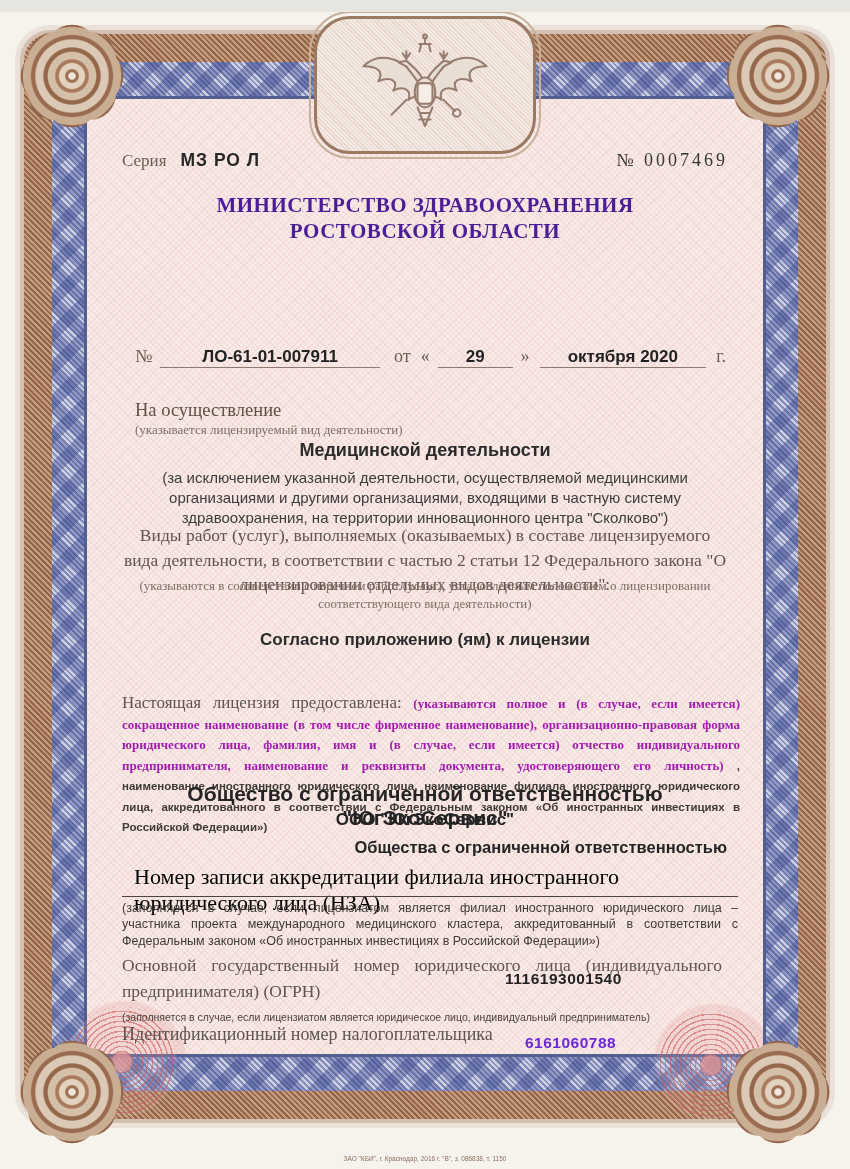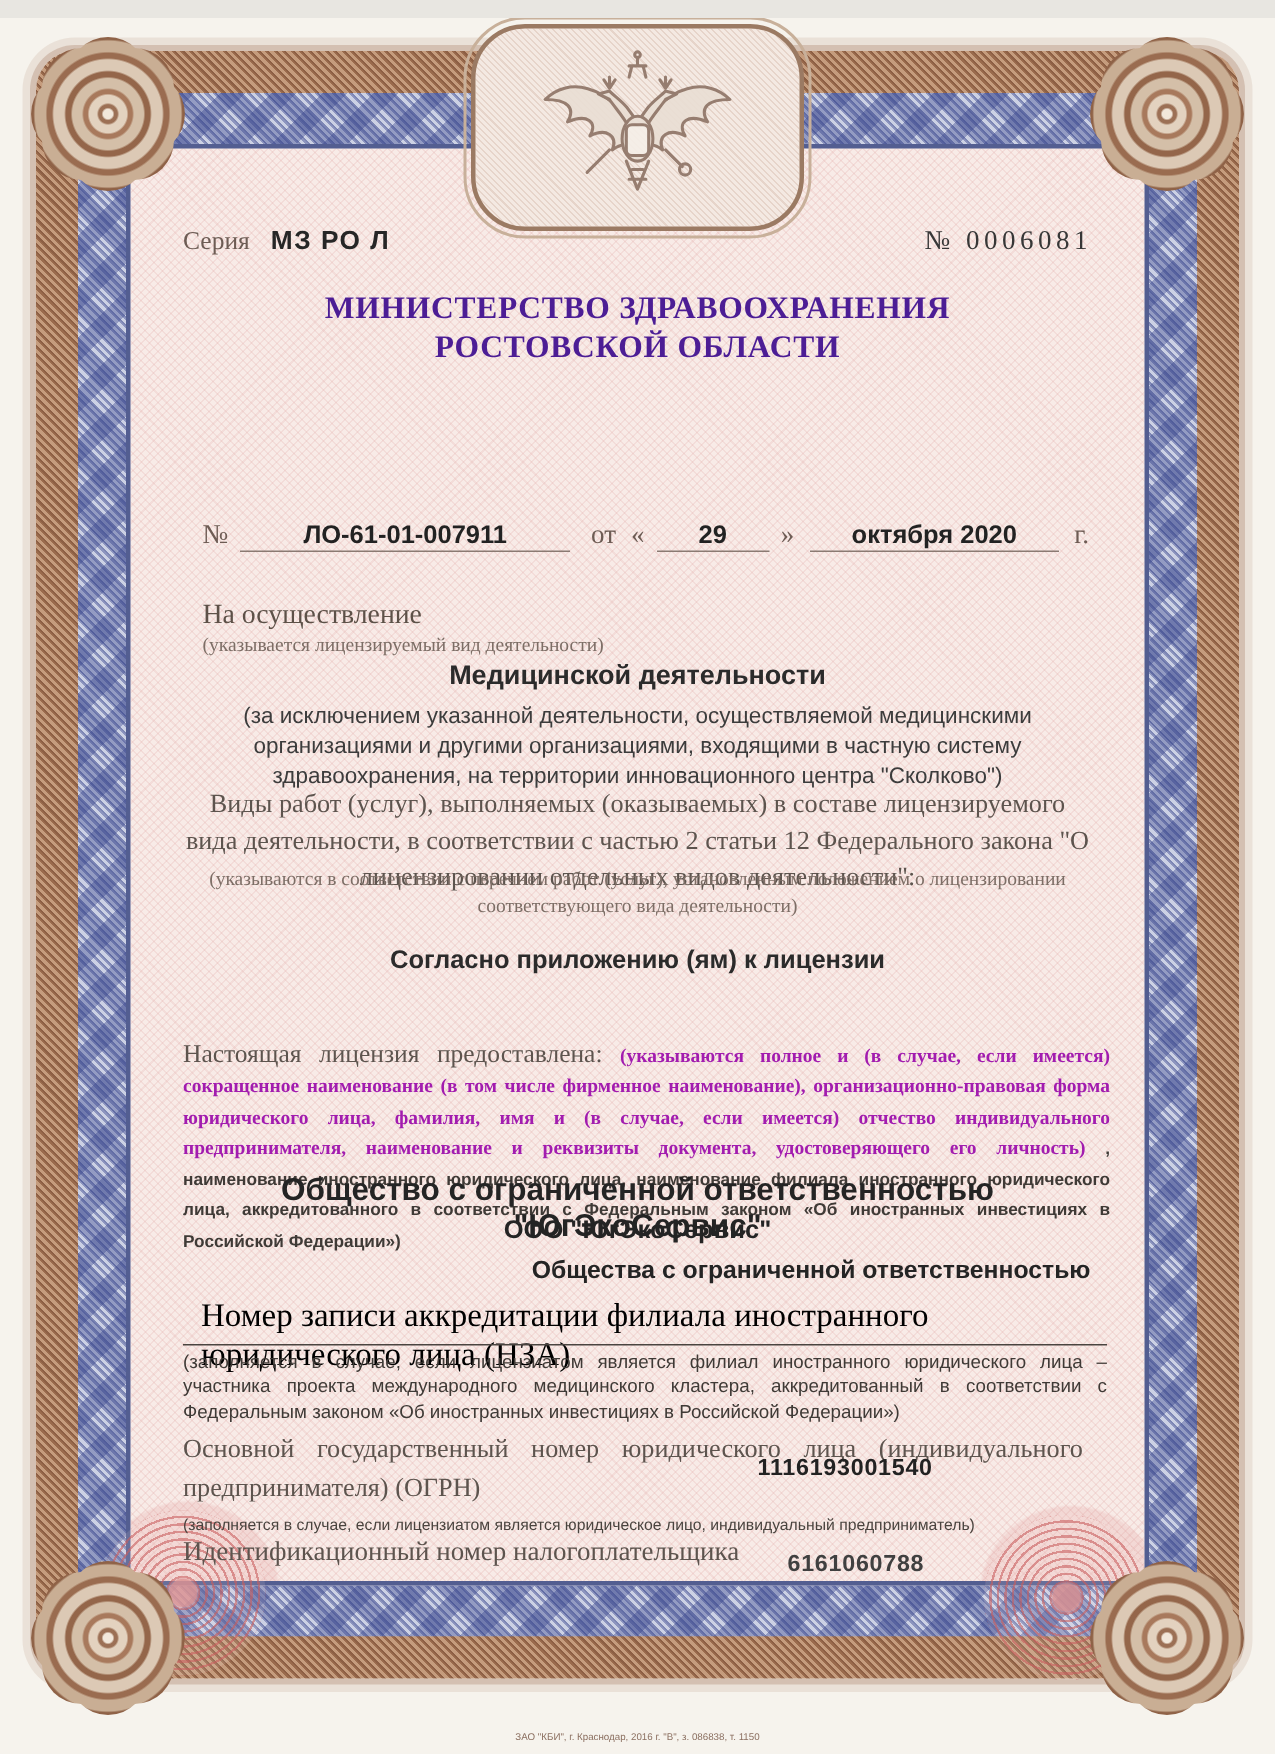--- a/index.html
+++ b/index.html
@@ -100,21 +100,21 @@
   .org-full{top:770px;font-family:"Liberation Sans",sans-serif;font-weight:bold;font-size:21px;color:#242424;}
   .org-short{top:798px;font-family:"Liberation Sans",sans-serif;font-weight:bold;font-size:17px;color:#242424;}
   .org-form{top:826px;font-family:"Liberation Sans",sans-serif;font-weight:bold;font-size:16.5px;color:#242424;text-align:right;}
   .nza-label{top:852px;left:122px;width:616px;font-size:22px;color:#000000;padding-left:12px;}
   .nza-rule{top:884px;left:122px;width:616px;border-top:1.5px solid #4a4440;height:0;}
   .nza-hint{top:888px;left:122px;width:616px;text-align:justify;font-family:"Liberation Sans",sans-serif;font-size:12.5px;line-height:1.3;color:#3f3a36;}
   .ogrn-label{top:940px;left:122px;width:600px;font-size:17.5px;line-height:1.5;text-align:justify;color:#5d544e;}
   .ogrn-value{top:958px;left:505px;font-family:"Liberation Sans",sans-serif;font-weight:bold;font-size:15.5px;letter-spacing:.5px;color:#222;}
   .ogrn-hint{top:999px;left:122px;font-family:"Liberation Sans",sans-serif;font-size:10.5px;color:#4a443f;}
   .inn-label{top:1012px;left:122px;font-size:18px;color:#5d544e;}
-  .inn-value{top:1022px;left:525px;font-family:"Liberation Sans",sans-serif;font-weight:bold;font-size:15.5px;letter-spacing:.5px;color:#404040;}
+  .inn-value{top:1022px;left:525px;font-family:"Liberation Sans",sans-serif;font-weight:bold;font-size:15.5px;letter-spacing:.5px;color:#6d28d9;}
   .printer-note{top:1143px;left:0;width:100%;text-align:center;font-family:"Liberation Sans",sans-serif;font-size:6.5px;color:#8b6f60;}
 </style>
 </head>
 <body>
 
 <div class="page">
 
   <div class="band-brown"></div>
   <div class="band-blue"></div>
   <div class="paper"></div>
@@ -157,21 +157,21 @@
         <circle cx="114" cy="90" r="4"></circle>
       </g>
     </svg>
   </div>
 
   <div class="content">
 
     <div class="abs series-row">
       <span class="series-label">Серия</span>
       <span class="series-value">МЗ РО Л</span>
-      <span class="doc-number">№ 0006081</span>
+      <span class="doc-number">№ 0007469</span>
     </div>
 
     <div class="abs center ministry">
       <div>МИНИСТЕРСТВО ЗДРАВООХРАНЕНИЯ</div>
       <div>РОСТОВСКОЙ ОБЛАСТИ</div>
     </div>
 
 
     <div class="abs license-no-row">
       <span>№</span>

